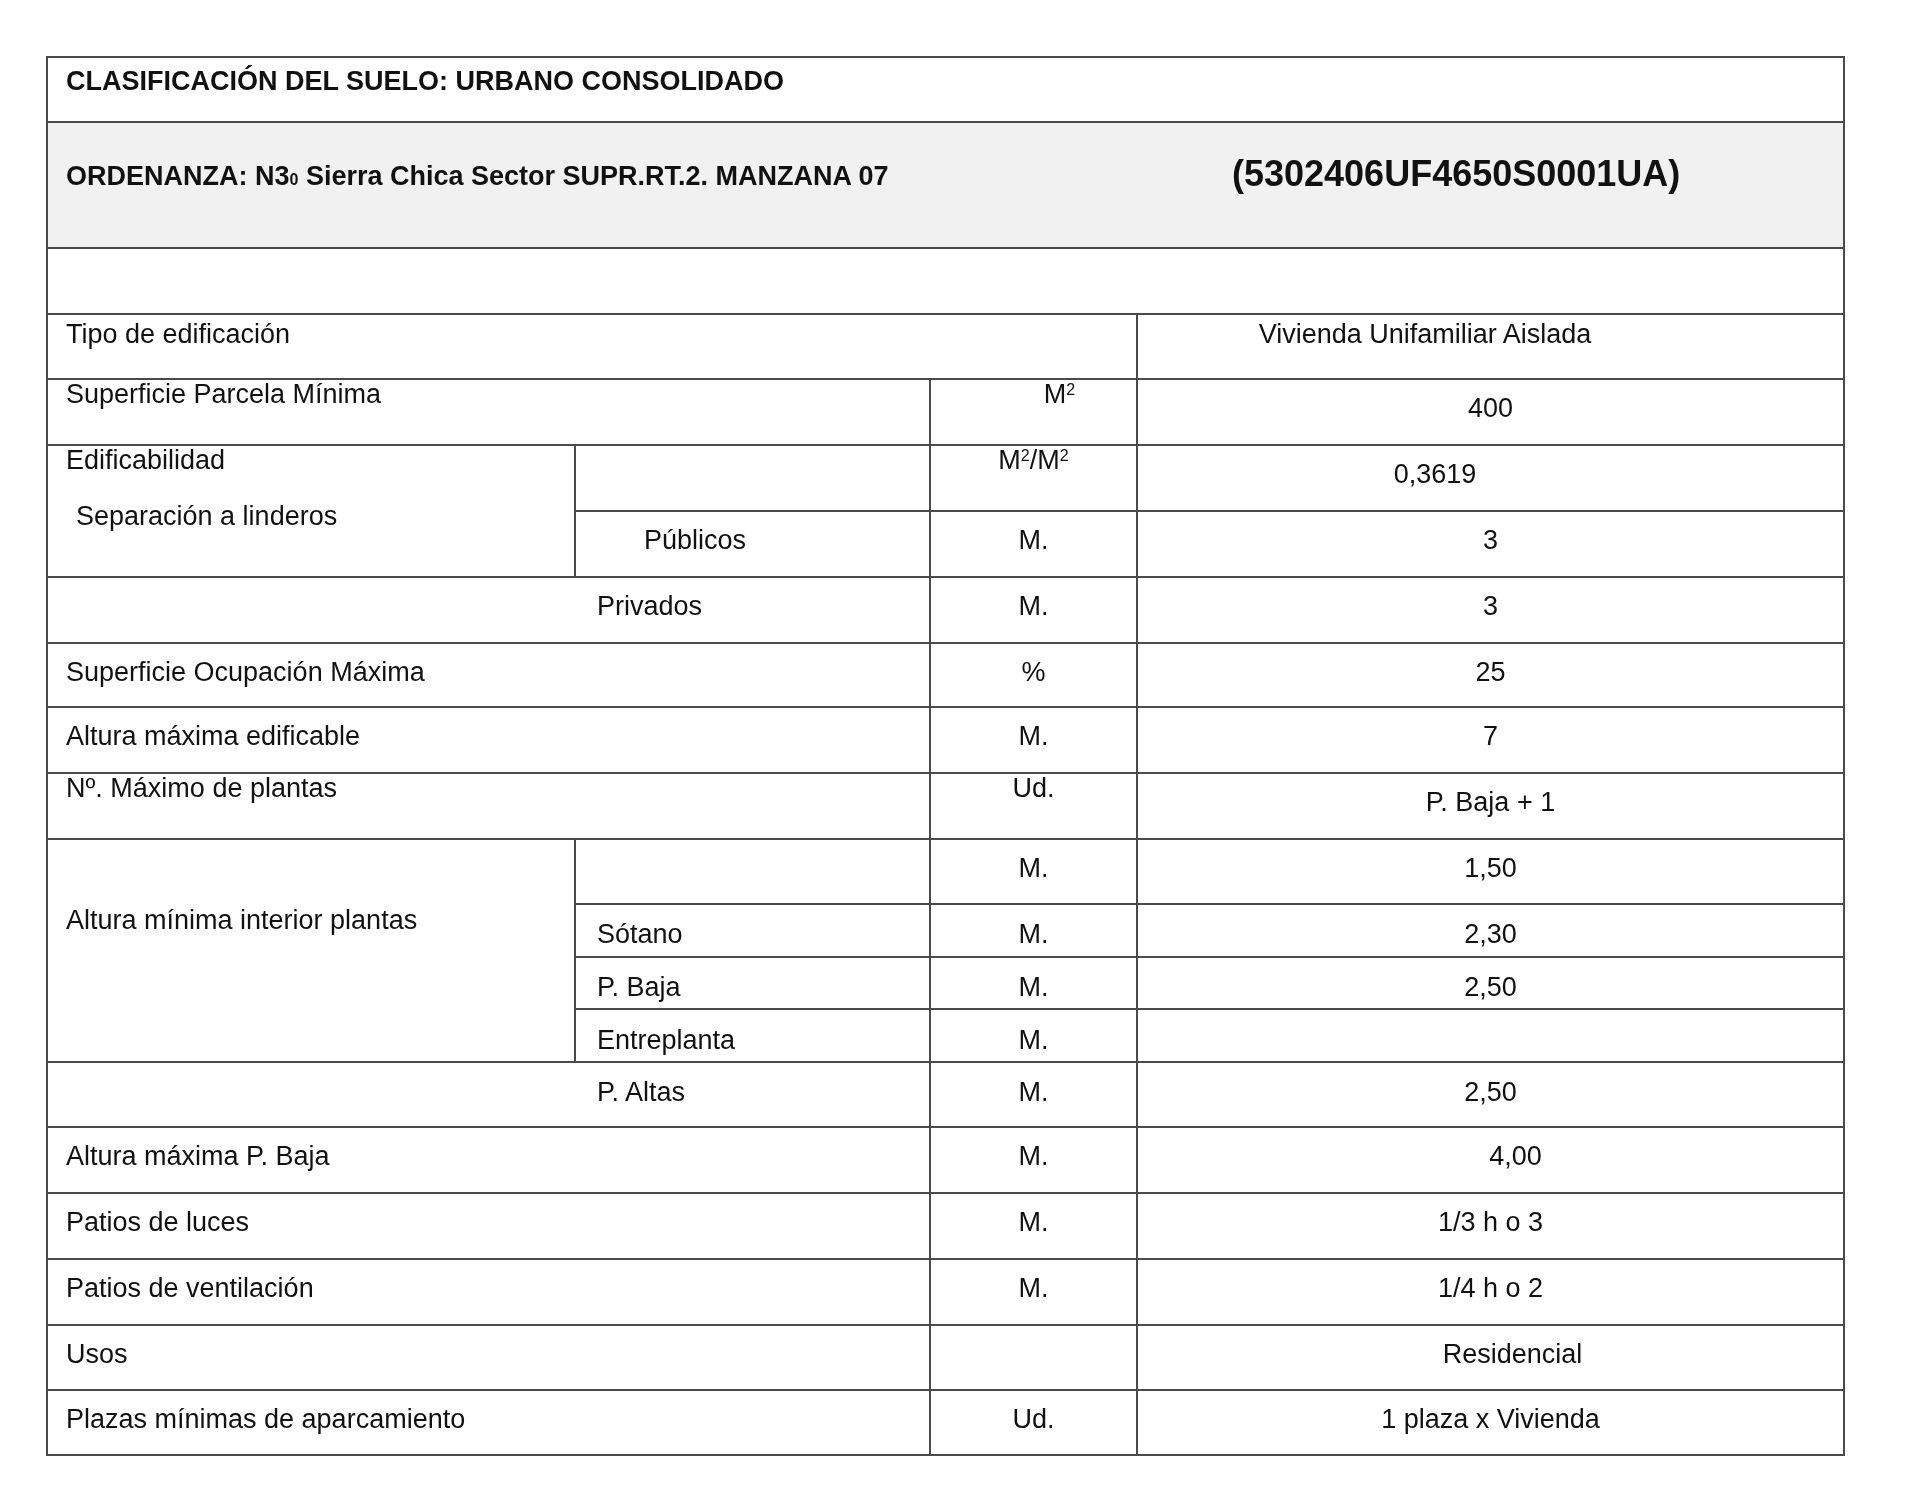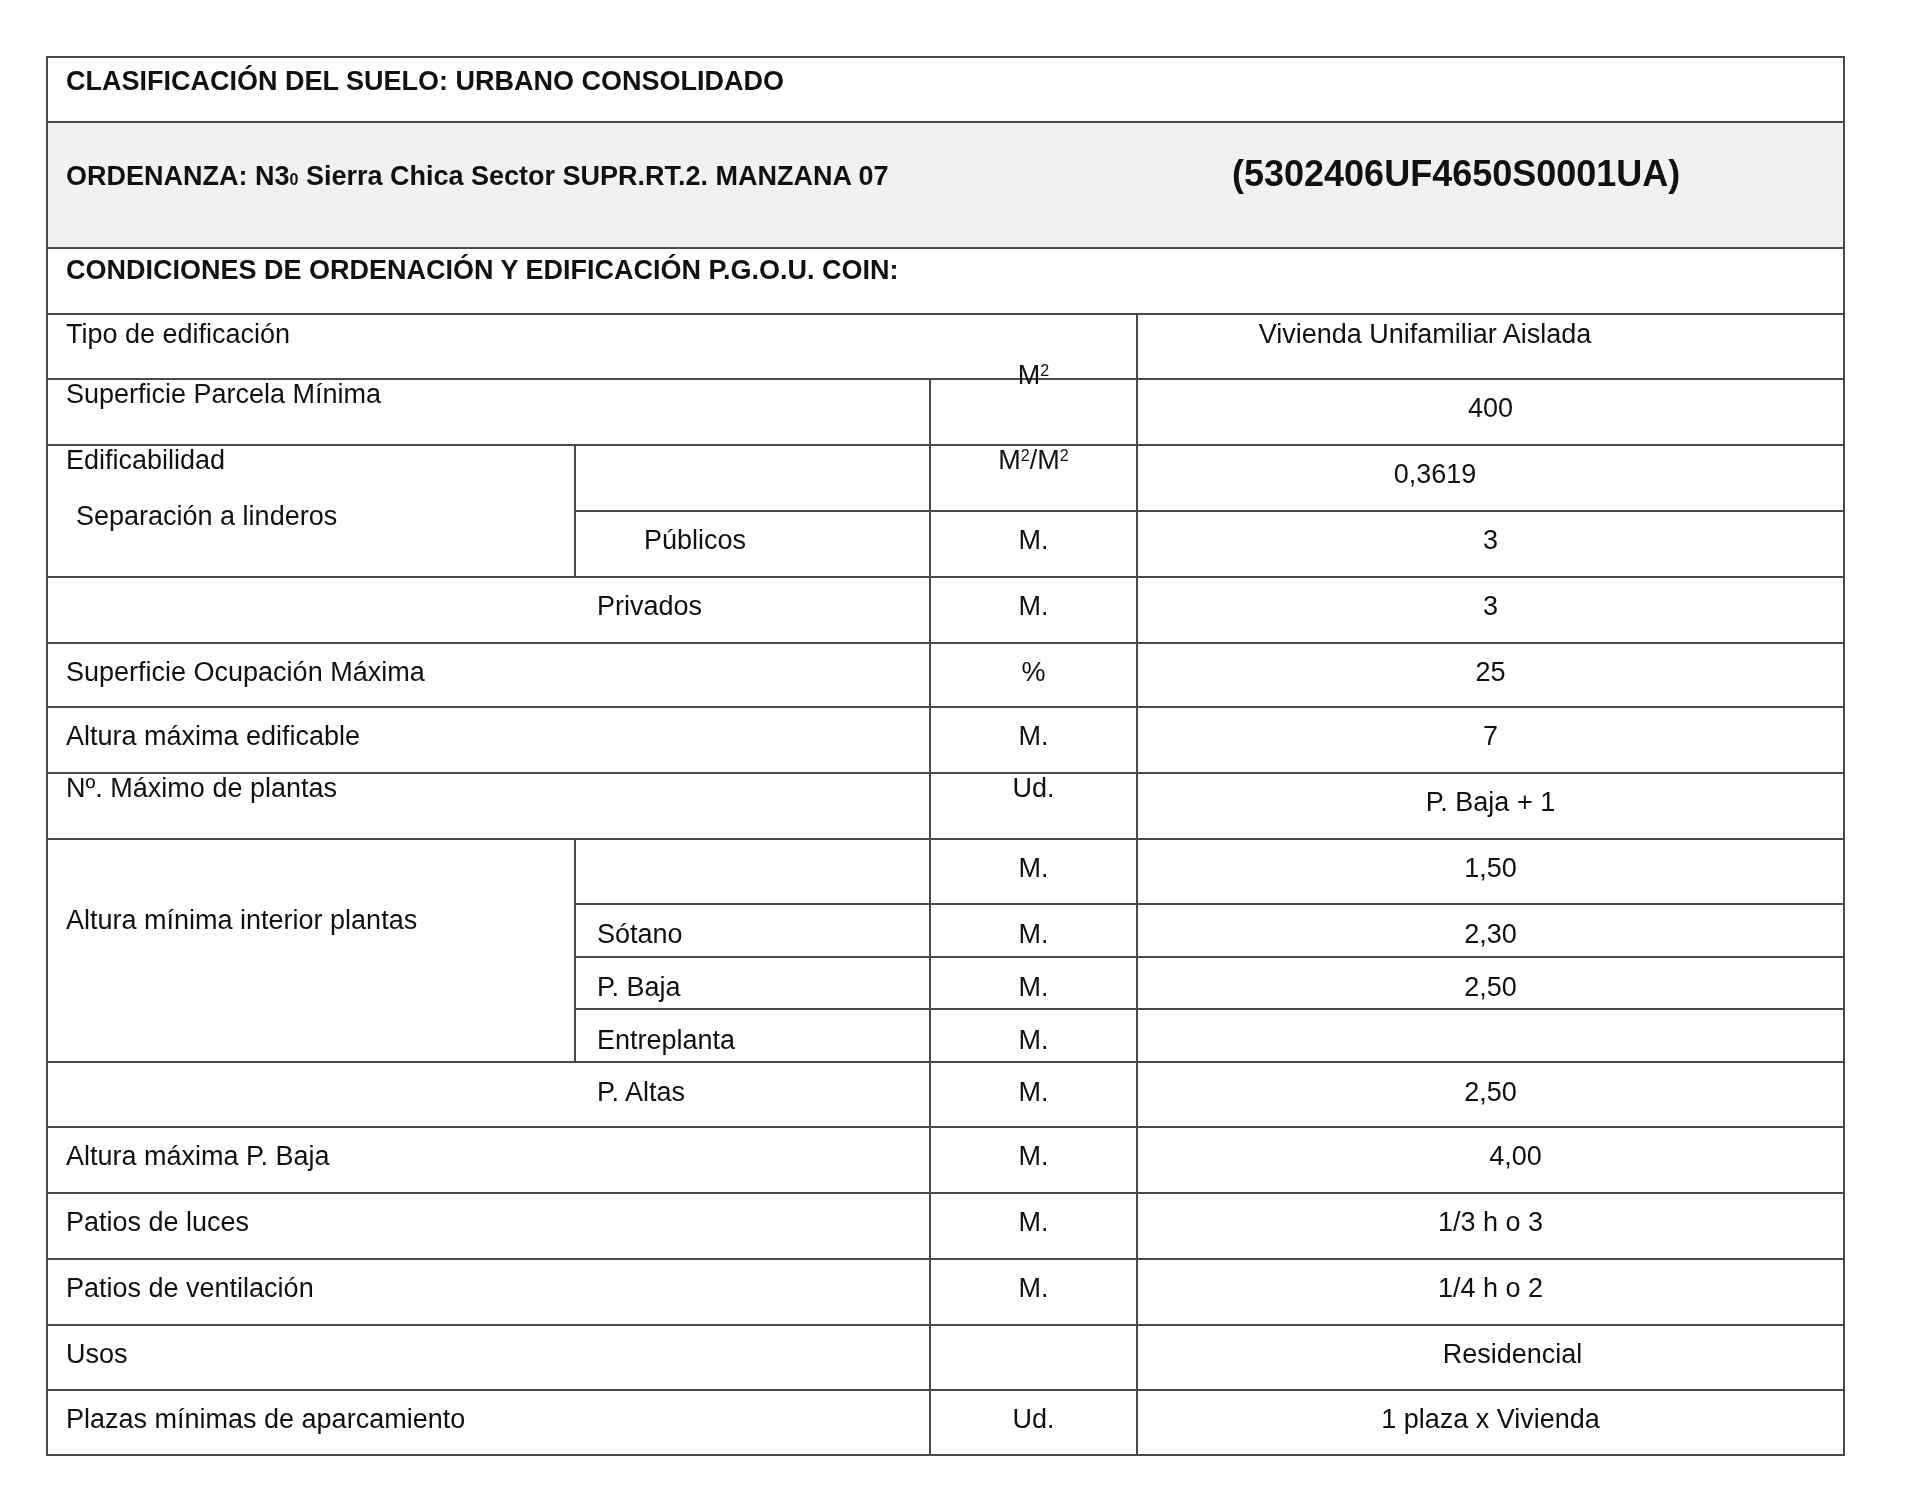--- a/index.html
+++ b/index.html
@@ -56,27 +56,26 @@
 
   <div class="vl" style="left:528px;top:782px;height:223px;"></div>
 
   <div class="t b" style="left:20px;top:9px;">CLASIFICACIÓN DEL SUELO: URBANO CONSOLIDADO</div>
 
   <div class="t b" style="left:20px;top:104px;">
     <span>ORDENANZA: N3</span><sub>0</sub><span> Sierra Chica Sector SUPR.RT.2. MANZANA 07</span>
   </div>
   <div class="t b" style="left:1186px;top:98px;font-size:36px;line-height:40px;">(5302406UF4650S0001UA)</div>
 
-  <div class="t b" style="left:20px;top:198px;">CONDICIONES DE ORDENACIÓN Y EDIFICACIÓN P.G.O.U. COIN:</div>
 
   <div class="t" style="left:20px;top:262px;">Tipo de edificación</div>
   <div class="t c" style="left:1092px;top:262px;width:574px;">Vivienda Unifamiliar Aislada</div>
 
   <div class="t" style="left:20px;top:322px;">Superficie Parcela Mínima</div>
-  <div class="t c" style="left:885px;top:303px;width:205px;">
+  <div class="t c" style="left:885px;top:322px;width:205px;padding-left:26px;">
     <span>M</span><sup>2</sup>
   </div>
   <div class="t c" style="left:1092px;top:336px;width:705px;">400</div>
 
   <div class="t" style="left:20px;top:388px;">Edificabilidad</div>
   <div class="t c" style="left:885px;top:388px;width:205px;">
     <span>M</span><sup>2</sup><span>/M</span><sup>2</sup>
   </div>
   <div class="t c" style="left:1092px;top:402px;width:594px;">0,3619</div>
 

